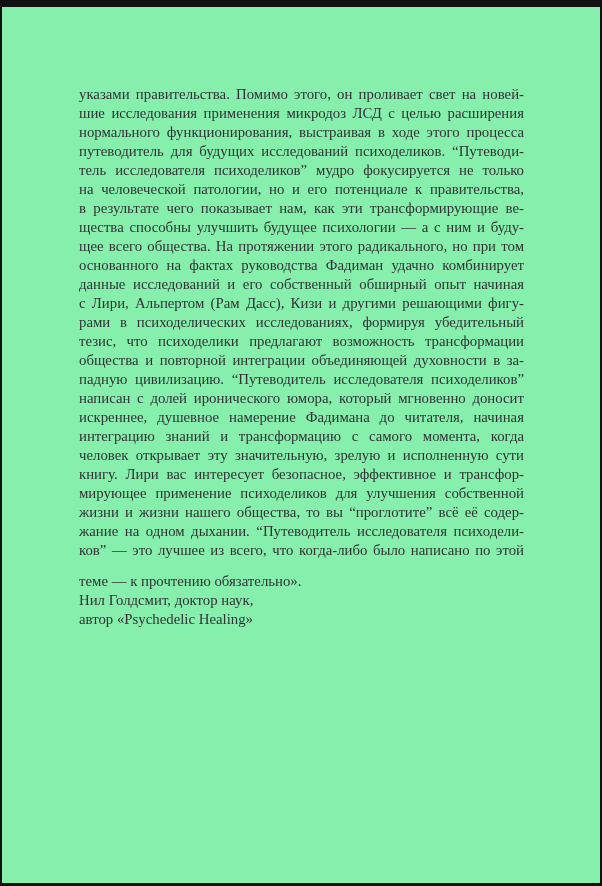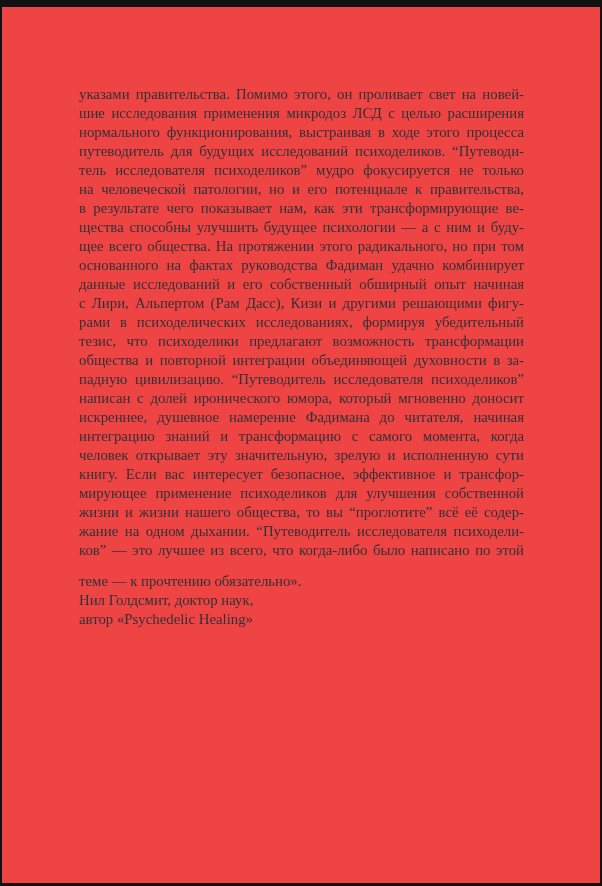--- a/index.html
+++ b/index.html
@@ -5,21 +5,21 @@
   html, body {
     margin: 0;
     padding: 0;
     background: #ffffff;
   }
   .page {
     position: relative;
     width: 602px;
     height: 886px;
     box-sizing: border-box;
-    background: #ef4444;
+    background: #86efac;
     border-style: solid;
     border-color: #111111;
     border-width: 7px 2px 3px 2px;
     overflow: hidden;
     font-family: "Liberation Serif", serif;
   }
   .text-block {
     position: absolute;
     left: 77px;
     top: 78px;
@@ -65,21 +65,21 @@
         <div class="line"><span>данные исследований и его собственный обширный опыт начиная</span></div>
         <div class="line"><span>с Лири, Альпертом (Рам Дасс), Кизи и другими решающими фигу-</span></div>
         <div class="line"><span>рами в психоделических исследованиях, формируя убедительный</span></div>
         <div class="line"><span>тезис, что психоделики предлагают возможность трансформации</span></div>
         <div class="line"><span>общества и повторной интеграции объединяющей духовности в за-</span></div>
         <div class="line"><span>падную цивилизацию. </span><span class="it">“Путеводитель исследователя психоделиков”</span></div>
         <div class="line"><span>написан с долей иронического юмора, который мгновенно доносит</span></div>
         <div class="line"><span>искреннее, душевное намерение Фадимана до читателя, начиная</span></div>
         <div class="line"><span>интеграцию знаний и трансформацию с самого момента, когда</span></div>
         <div class="line"><span>человек открывает эту значительную, зрелую и исполненную сути</span></div>
-        <div class="line"><span>книгу. Если вас интересует безопасное, эффективное и трансфор-</span></div>
+        <div class="line"><span>книгу. Лири вас интересует безопасное, эффективное и трансфор-</span></div>
         <div class="line"><span>мирующее применение психоделиков для улучшения собственной</span></div>
         <div class="line"><span>жизни и жизни нашего общества, то вы “проглотите” всё её содер-</span></div>
         <div class="line"><span>жание на одном дыхании. </span><span class="it">“Путеводитель исследователя психодели-</span></div>
         <div class="line"><span class="it">ков”</span><span> — это лучшее из всего, что когда-либо было написано по этой</span></div>
         <div class="line last"><span>теме — к прочтению обязательно».</span></div>
       </div>
     <div class="signature">
       <div class="sig-line">Нил Голдсмит, доктор наук,</div>
       <div class="sig-line"><span>автор «</span><span class="it">Psychedelic Healing</span><span>»</span></div>
     </div>

